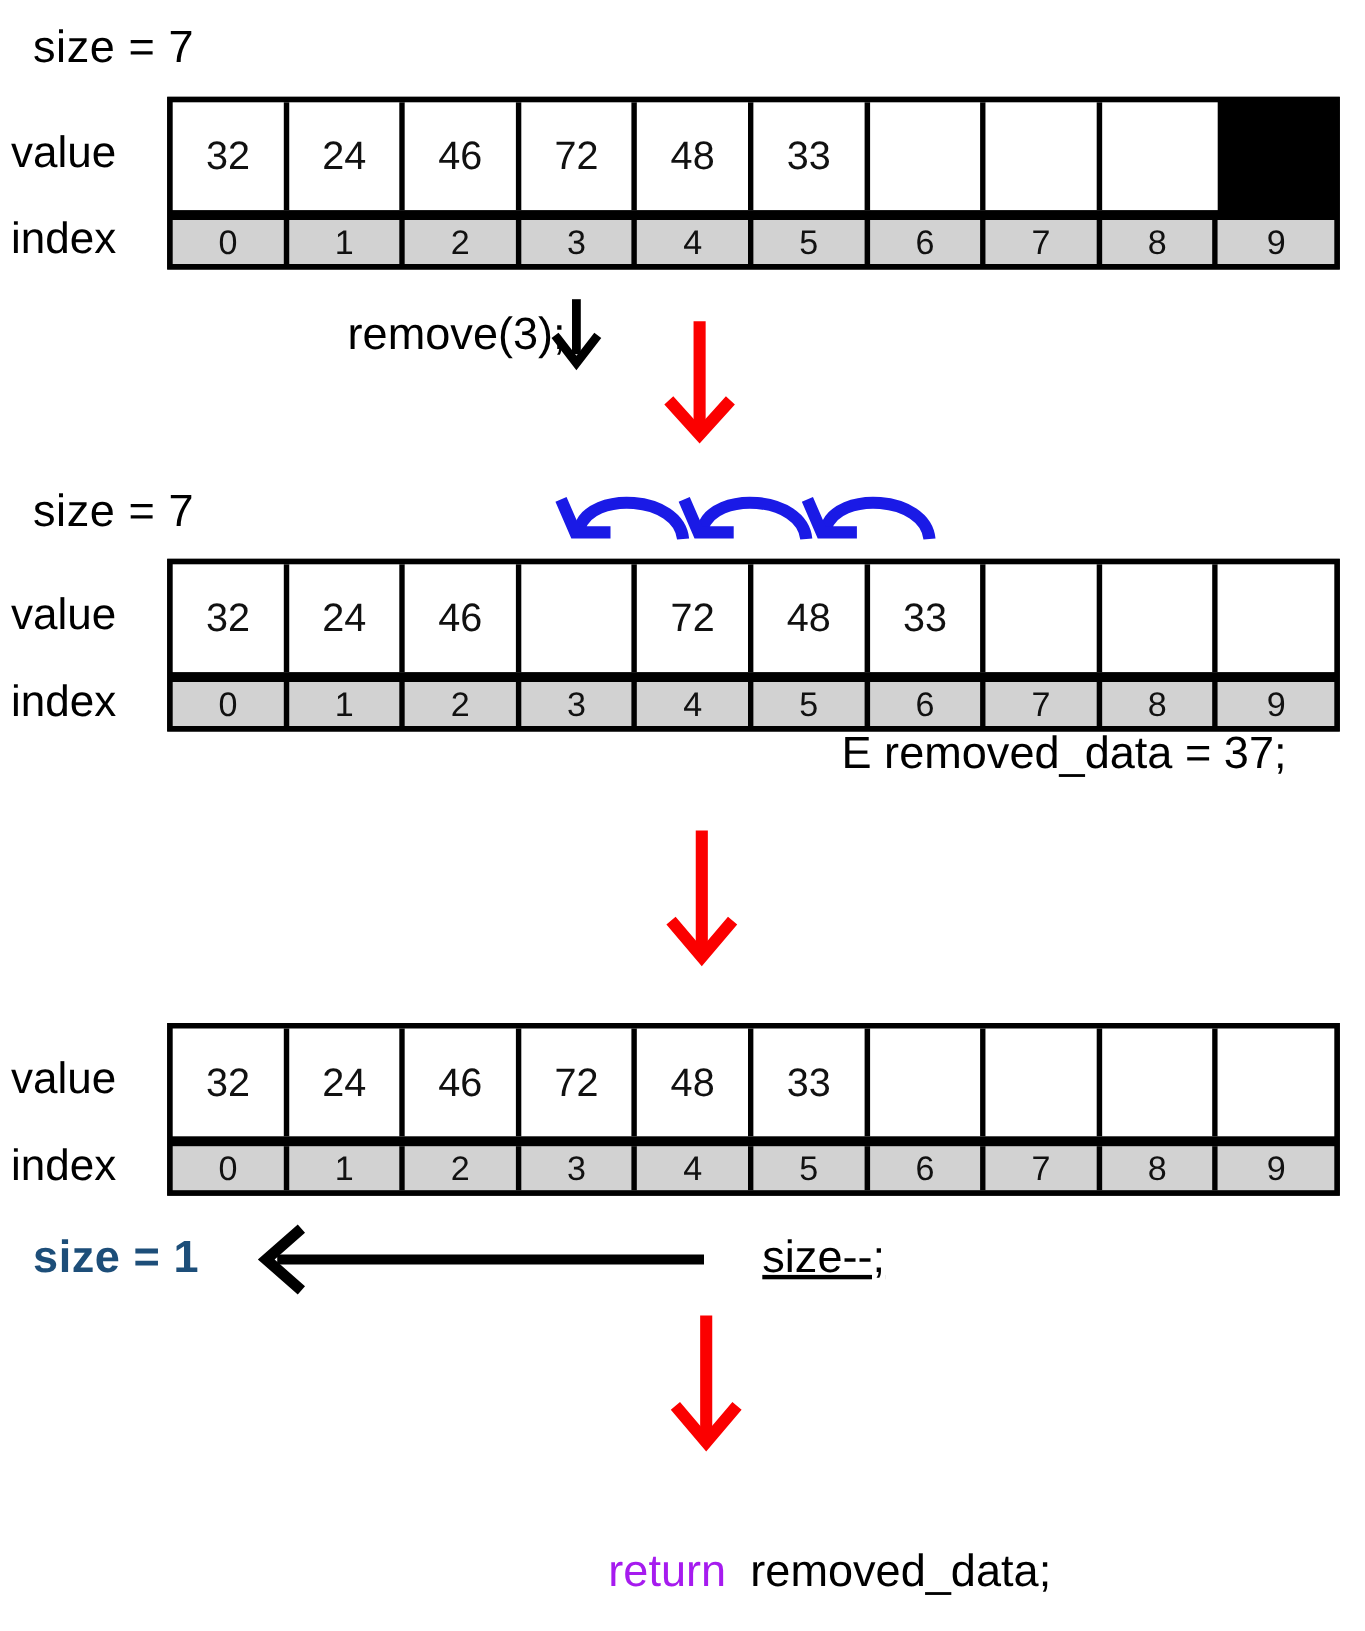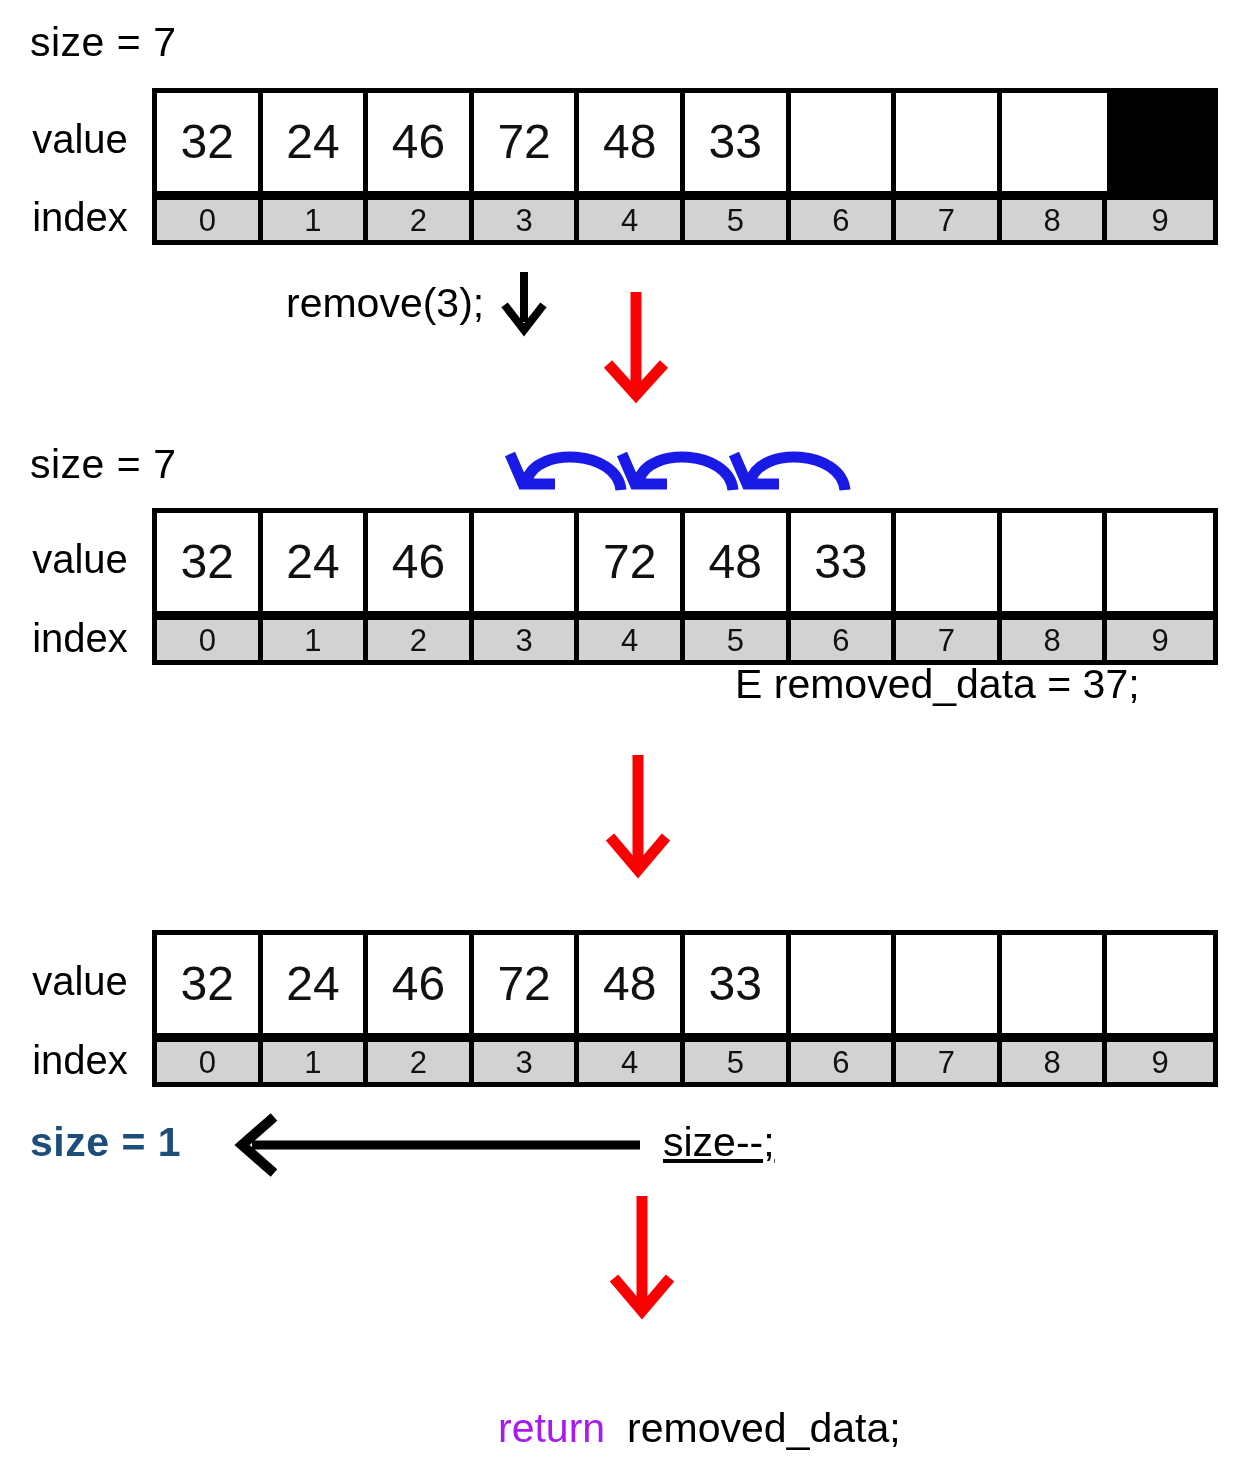--- a/index.html
+++ b/index.html
@@ -27,21 +27,21 @@
     line-height: 1;
   }
   .size-label.blue { color: #1d4e79; font-weight: 700; }
 
   
   .row-label {
     font-size: 40px;
     font-weight: 400;
     white-space: nowrap;
     line-height: 1;
-    text-align: center;
+    text-align: left;
     width: 140px;
   }
 
   
   .array {
     position: absolute;
     background: #000000;
     border: 5px solid #000000;
     box-sizing: border-box;
   }
@@ -54,21 +54,21 @@
     display: flex;
     align-items: center;
     justify-content: center;
     font-family: "Liberation Sans", sans-serif;
     line-height: 1;
   }
   .value-row .cell {
     height: 98px;
     background: #ffffff;
     border-right: 5px solid #000000;
-    font-size: 48px;
+    font-size: 36px;
     font-weight: 400;
     color: #111111;
   }
   .value-row .cell:last-child { border-right: none; }
 
   .row-gap { height: 9px; background: #000000; }
 
   .index-row .cell {
     height: 40px;
     background: #d2d2d2;
@@ -78,20 +78,21 @@
     color: #111111;
   }
   .index-row .cell:last-child { border-right: none; }
 
   
   .code-text {
     font-size: 41px;
     font-weight: 400;
     white-space: nowrap;
     line-height: 1;
+    margin-left: 30px;
   }
   .kw-return { color: #a61bef; font-weight: 400; }
 
   svg { display: block; overflow: visible; }
 </style>
 </head>
 <body>
 
 <div class="abs size-label" style="left:30px; top:22px;">size = 7</div>
 
@@ -236,15 +237,15 @@
   <path d="M52 2 L20 30 L52 58" fill="none" stroke="#000000" stroke-width="10" stroke-linecap="butt" stroke-linejoin="miter"></path>
 </svg>
 
 <div class="abs code-text" style="left:663px; top:1122px;text-decoration:underline;">size--;</div>
 
 <svg class="abs" style="left:606px; top:1196px;" width="72" height="120" viewBox="0 0 72 120">
   <line x1="36" y1="0" x2="36" y2="108" stroke="#fb0000" stroke-width="11"></line>
   <path d="M8 82 L36 115 L64 82" fill="none" stroke="#fb0000" stroke-width="11" stroke-linecap="butt" stroke-linejoin="miter"></path>
 </svg>
 
-<div class="abs code-text" style="left:498px; top:1408px;">
+<div class="abs code-text" style="left:523px; top:1408px;">
   <span class="kw-return">return</span><span style="display:inline-block;width:22px"></span><span>removed_data;</span>
 </div>
 
 </body></html>

